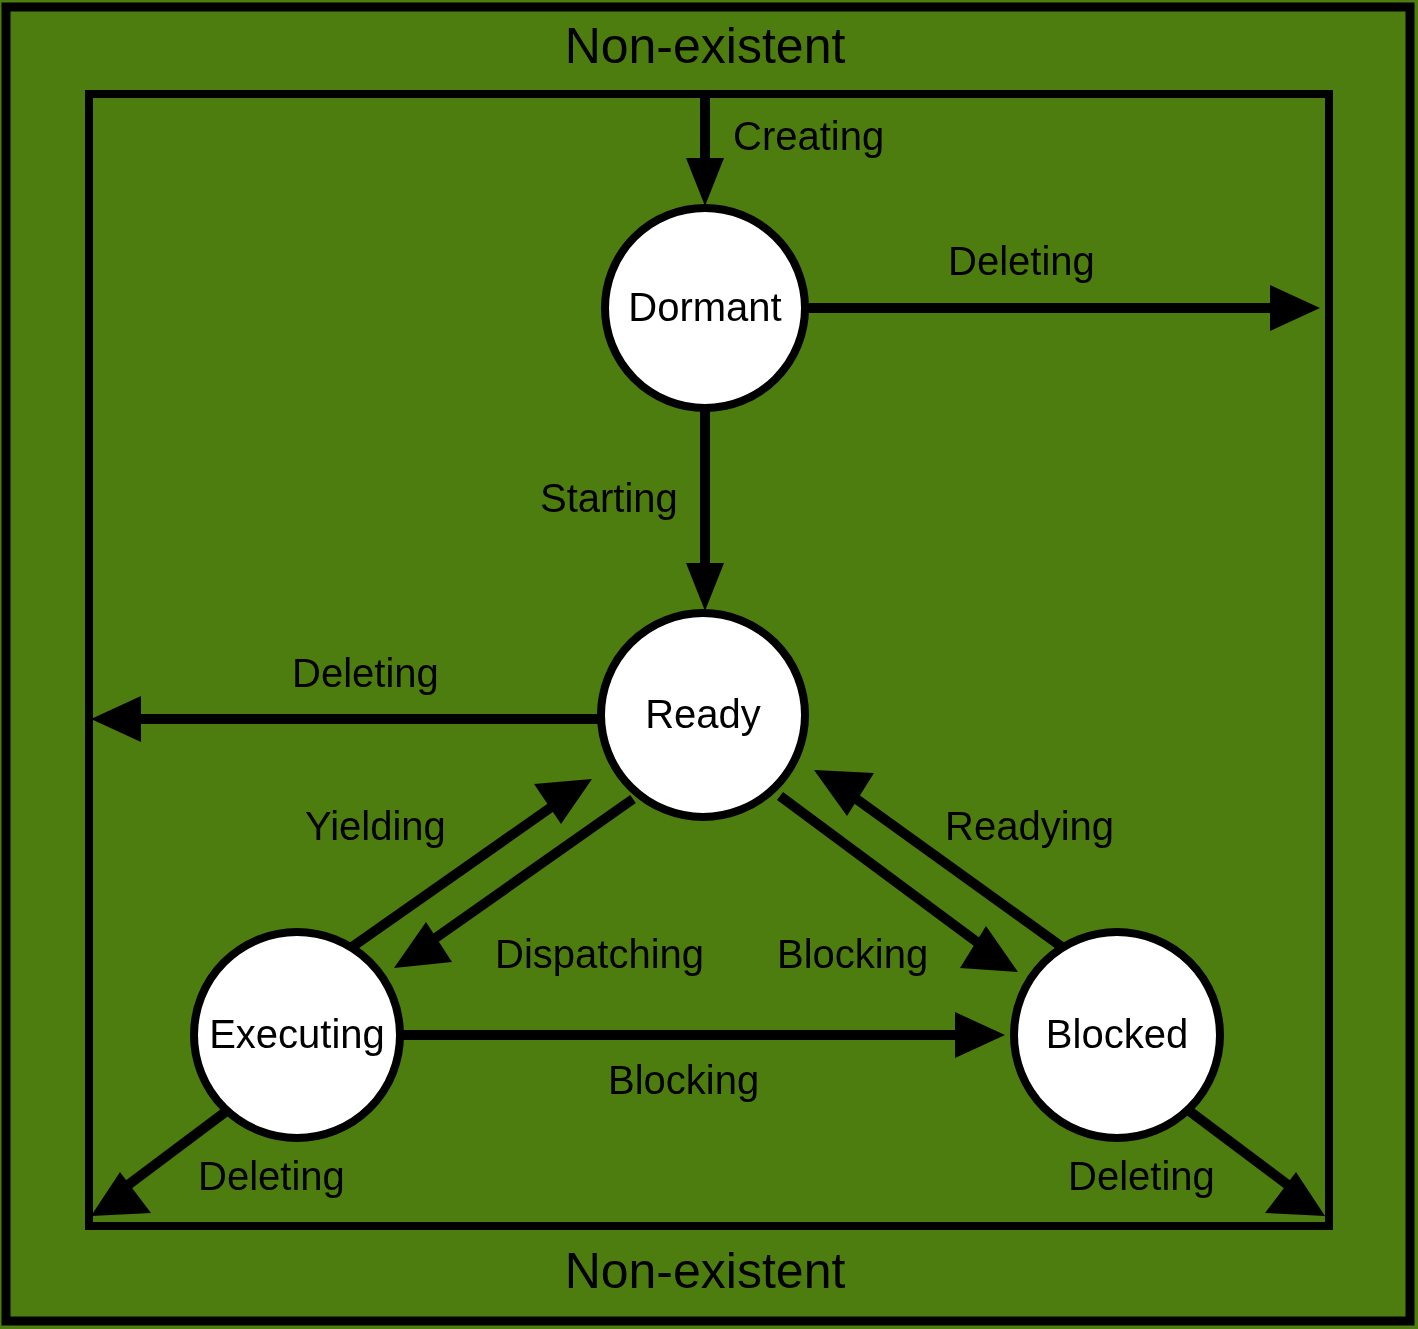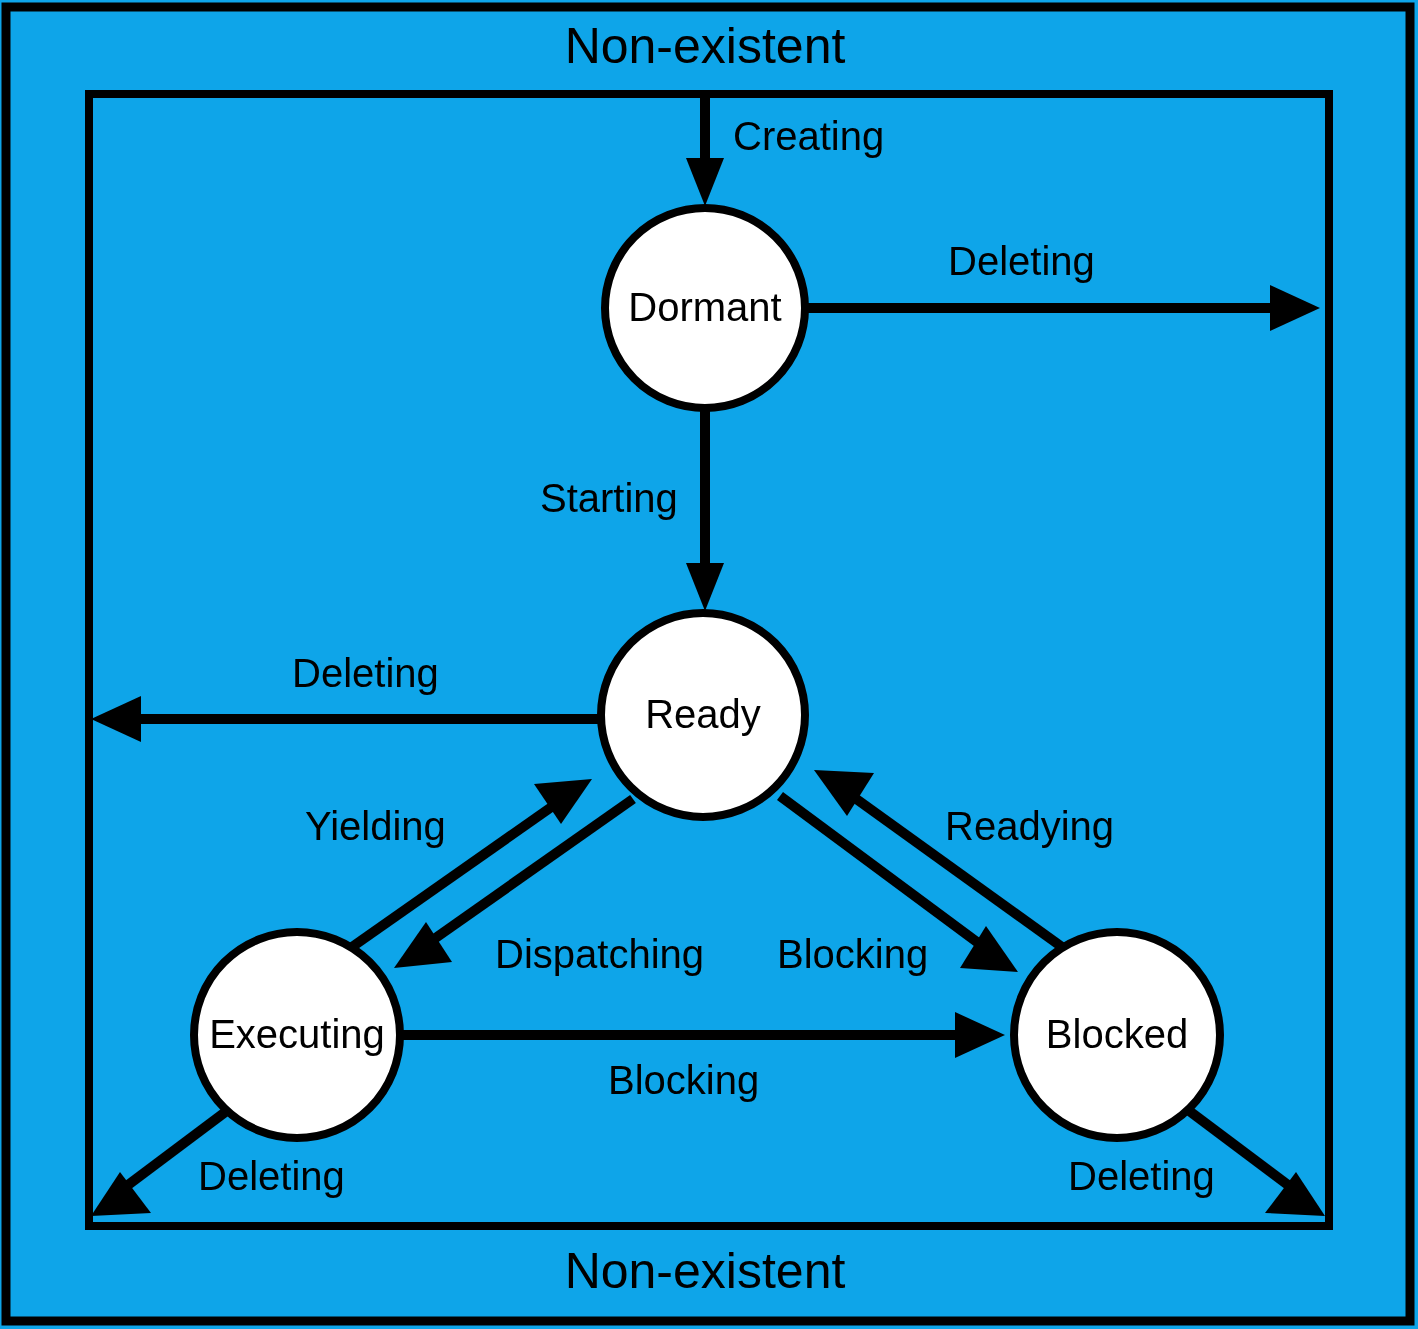--- a/index.html
+++ b/index.html
@@ -8,21 +8,21 @@
     padding: 0;
     background: #ffffff;
   }
   body {
     font-family: "Liberation Sans", sans-serif;
   }
   #stage {
     position: relative;
     width: 1418px;
     height: 1329px;
-    background: #0ea5e9;
+    background: #4d7c0f;
     overflow: hidden;
   }
   #diagram-svg {
     position: absolute;
     left: 0;
     top: 0;
     width: 1418px;
     height: 1329px;
   }
   .state-label {

